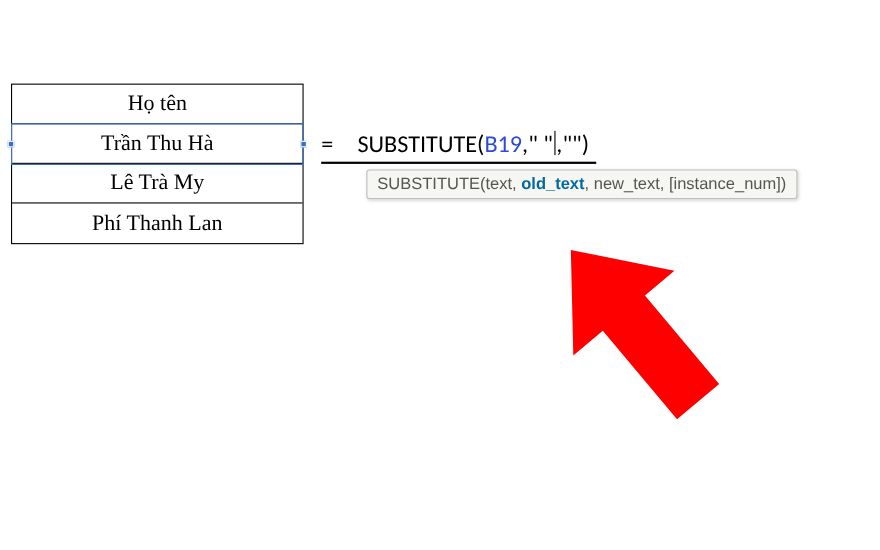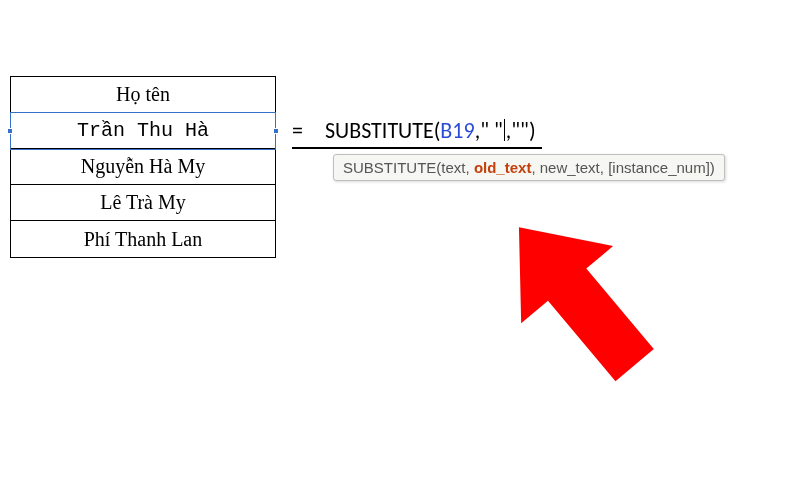--- a/index.html
+++ b/index.html
@@ -27,21 +27,20 @@
       align-items: center;
       justify-content: center;
       position: relative;
     }
     .row:last-child { border-bottom: none; }
     .row span { text-align: center; }
 
     
     .row.active {
       outline: 1px solid #3670c7;
-      font-family: Liberation Mono, monospace;
     }
     .selection-handle {
       position: absolute;
       width: 6px; height: 6px;
       background: #3670c7;
       border: 1px solid #fff;
     }
     .sh-left { left: -4px; top: 50%; transform: translateY(-50%); }
     .sh-right { right: -4px; top: 50%; transform: translateY(-50%); }
 
@@ -77,21 +76,21 @@
       font-family: "Segoe UI", Tahoma, sans-serif;
       font-size: 15px;
       color: #555;
       background: #f6f6f2;
       border: 1px solid #bfbfbf;
       border-radius: 3px;
       padding: 4px 9px;
       box-shadow: 1px 1px 3px rgba(0,0,0,0.15);
       white-space: nowrap;
     }
-    .tooltip .bold { font-weight: bold; color:#c2410c; }
+    .tooltip .bold { font-weight: bold; color:#0369a1; }
 
     .arrow {
       position: absolute;
       top: 200px;
       left: 480px;
       width: 200px;
       height: 200px;
       pointer-events: none;
     }
   </style>
@@ -99,23 +98,20 @@
 <body>
 
 <div class="table-wrap">
   <div class="row">
     <span>Họ tên</span>
   </div>
   <div class="row active">
     <div class="selection-handle sh-left"></div>
     <span>Trần  Thu  Hà</span>
     <div class="selection-handle sh-right"></div>
-  </div>
-  <div class="row">
-    <span>Nguyễn Hà My</span>
   </div>
   <div class="row">
     <span>Lê Trà My</span>
   </div>
   <div class="row">
     <span>Phí Thanh Lan</span>
   </div>
 </div>
 
 <div class="formula-cell">

